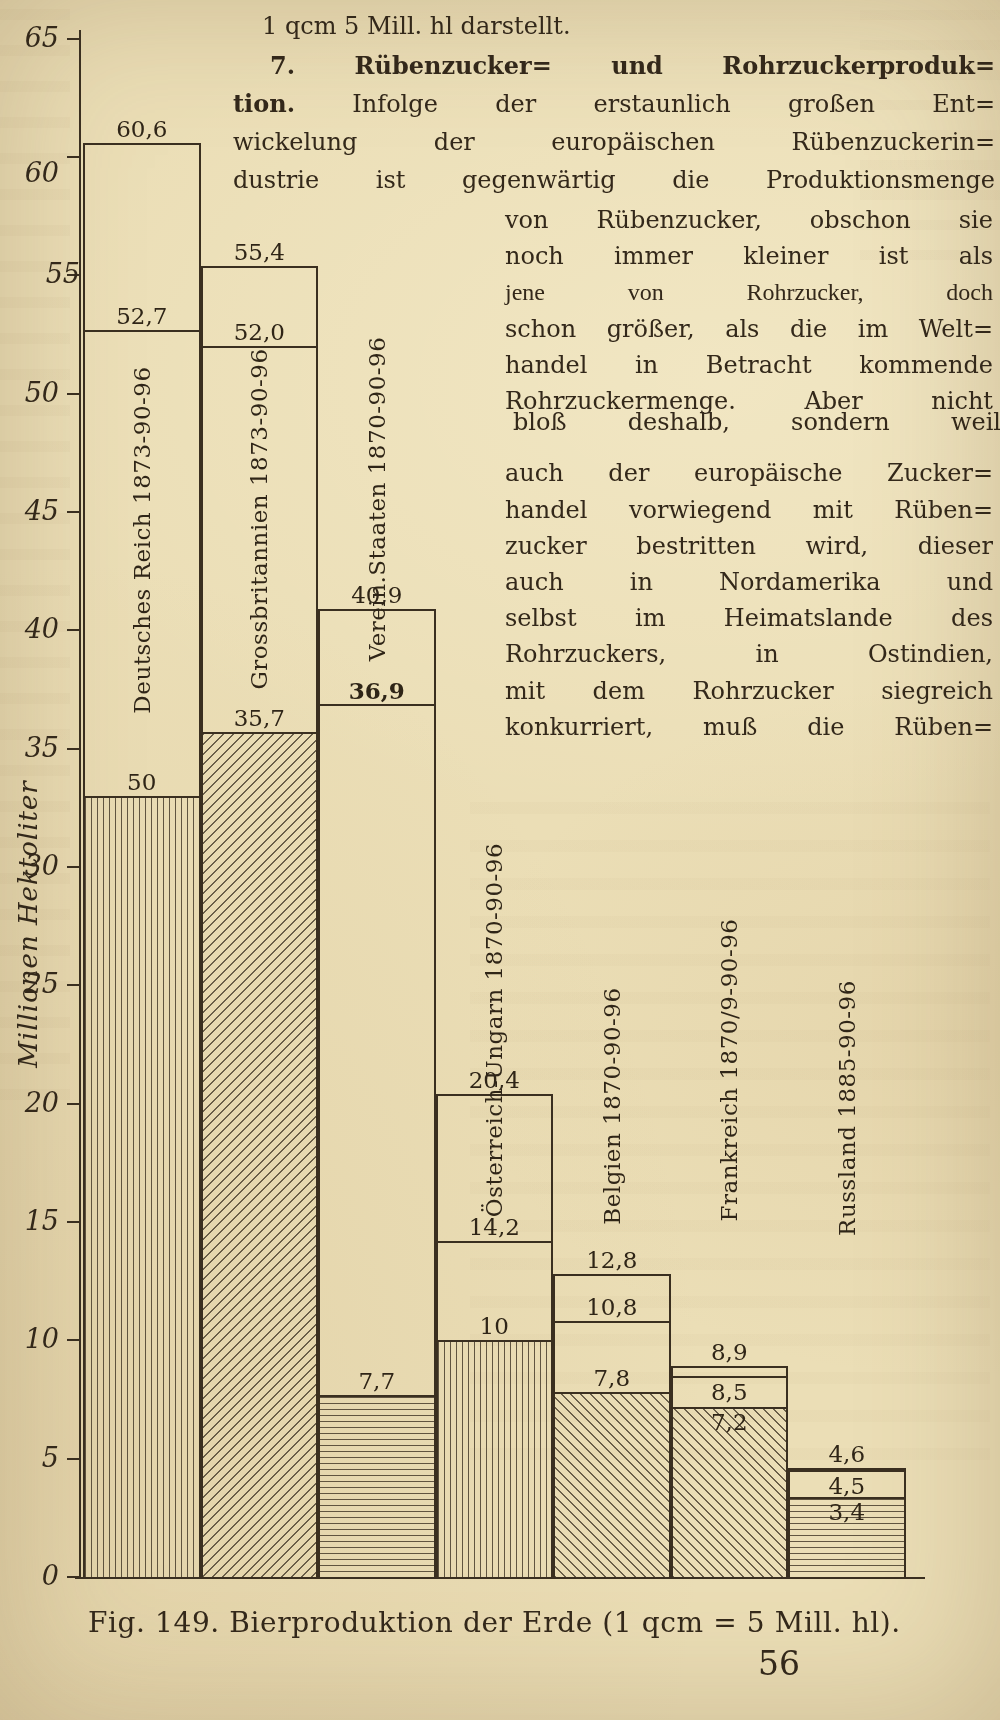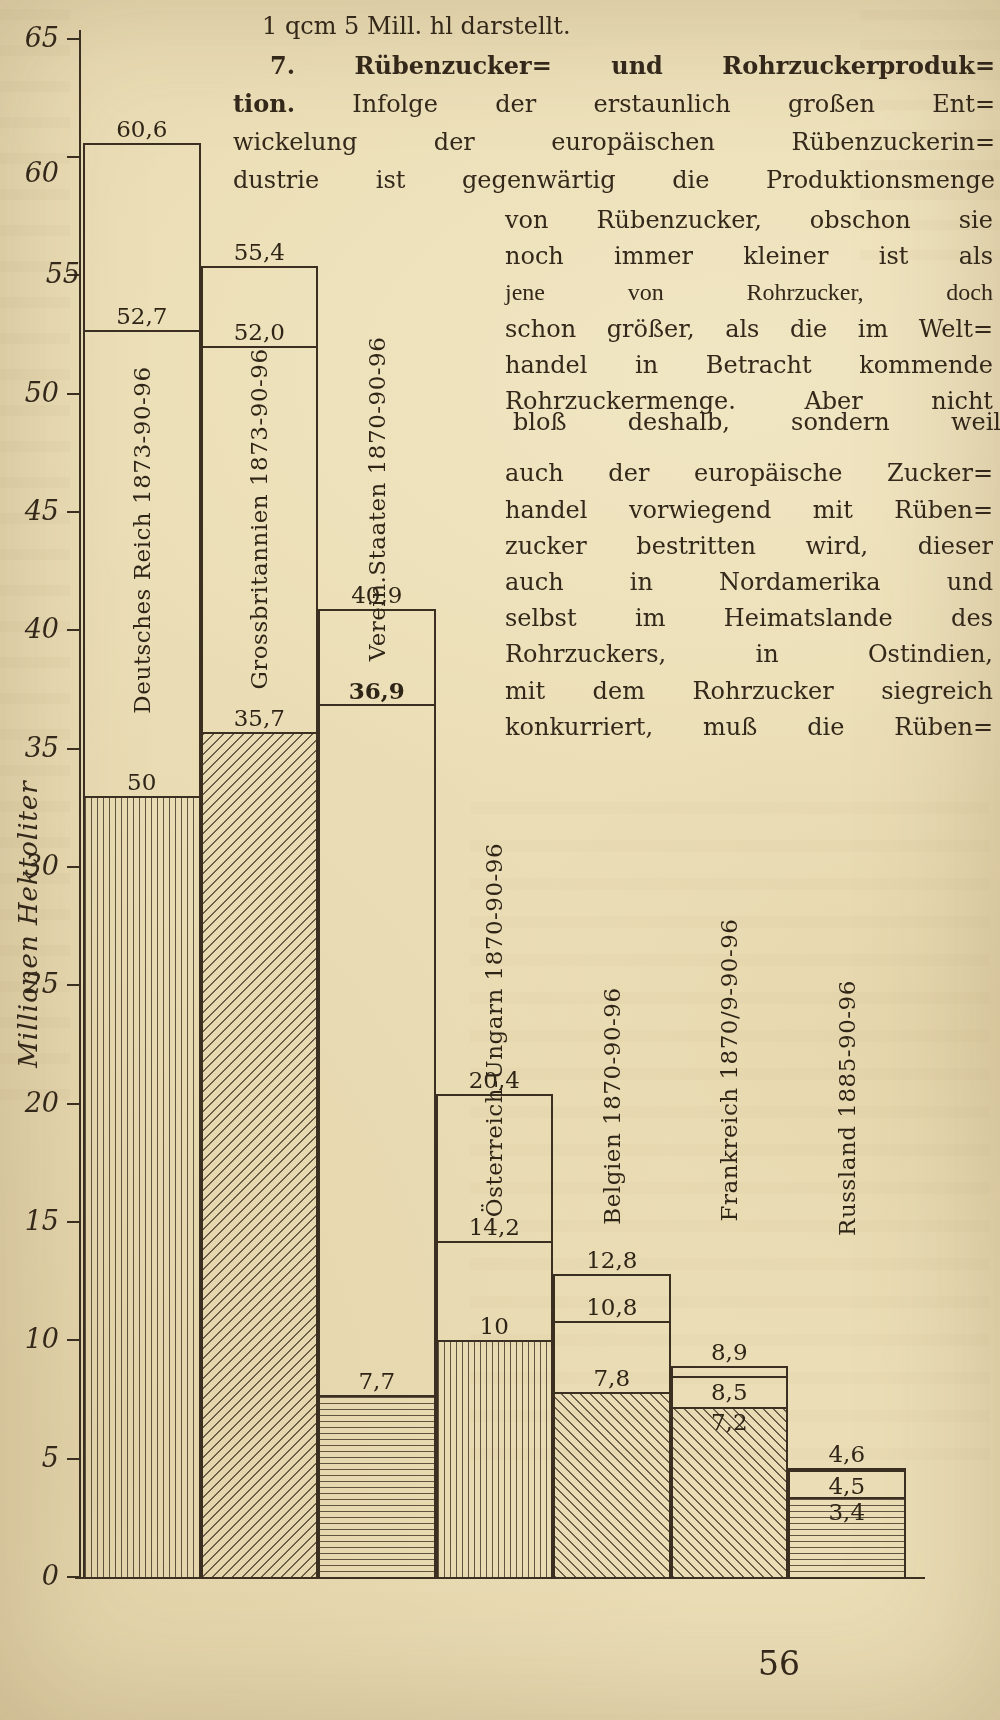--- a/index.html
+++ b/index.html
@@ -160,14 +160,15 @@
       <div class="bar" style="left: 788px; top: 1468.13px; width: 117.5px; height: 110.873px;">
         <div class="hatch h-horizontal" style="top: 26.4016px; height: 80.4712px;"></div>
         <div class="midline" style="top: 0.3668px;"></div>
       </div>
       <div class="vlabel" style="left: 788px; top: 1441.13px; width: 117.5px;">4,6</div>
       <div class="vlabel" style="left: 788px; top: 1473.49px; width: 117.5px;">4,5</div>
       <div class="vlabel" style="left: 788px; top: 1498.53px; width: 117.5px;">3,4</div>
       <div class="countrylabel" style="left: 636.75px; top: 1095px; width: 420px;">Russland 1885-90-96</div>
     </div>
 
+  <div class="caption">Fig. 149. Bierproduktion der Erde (1 qcm = 5 Mill. hl).</div>
   <div class="pagenum">56</div>
 </div>
 
 </body></html>

